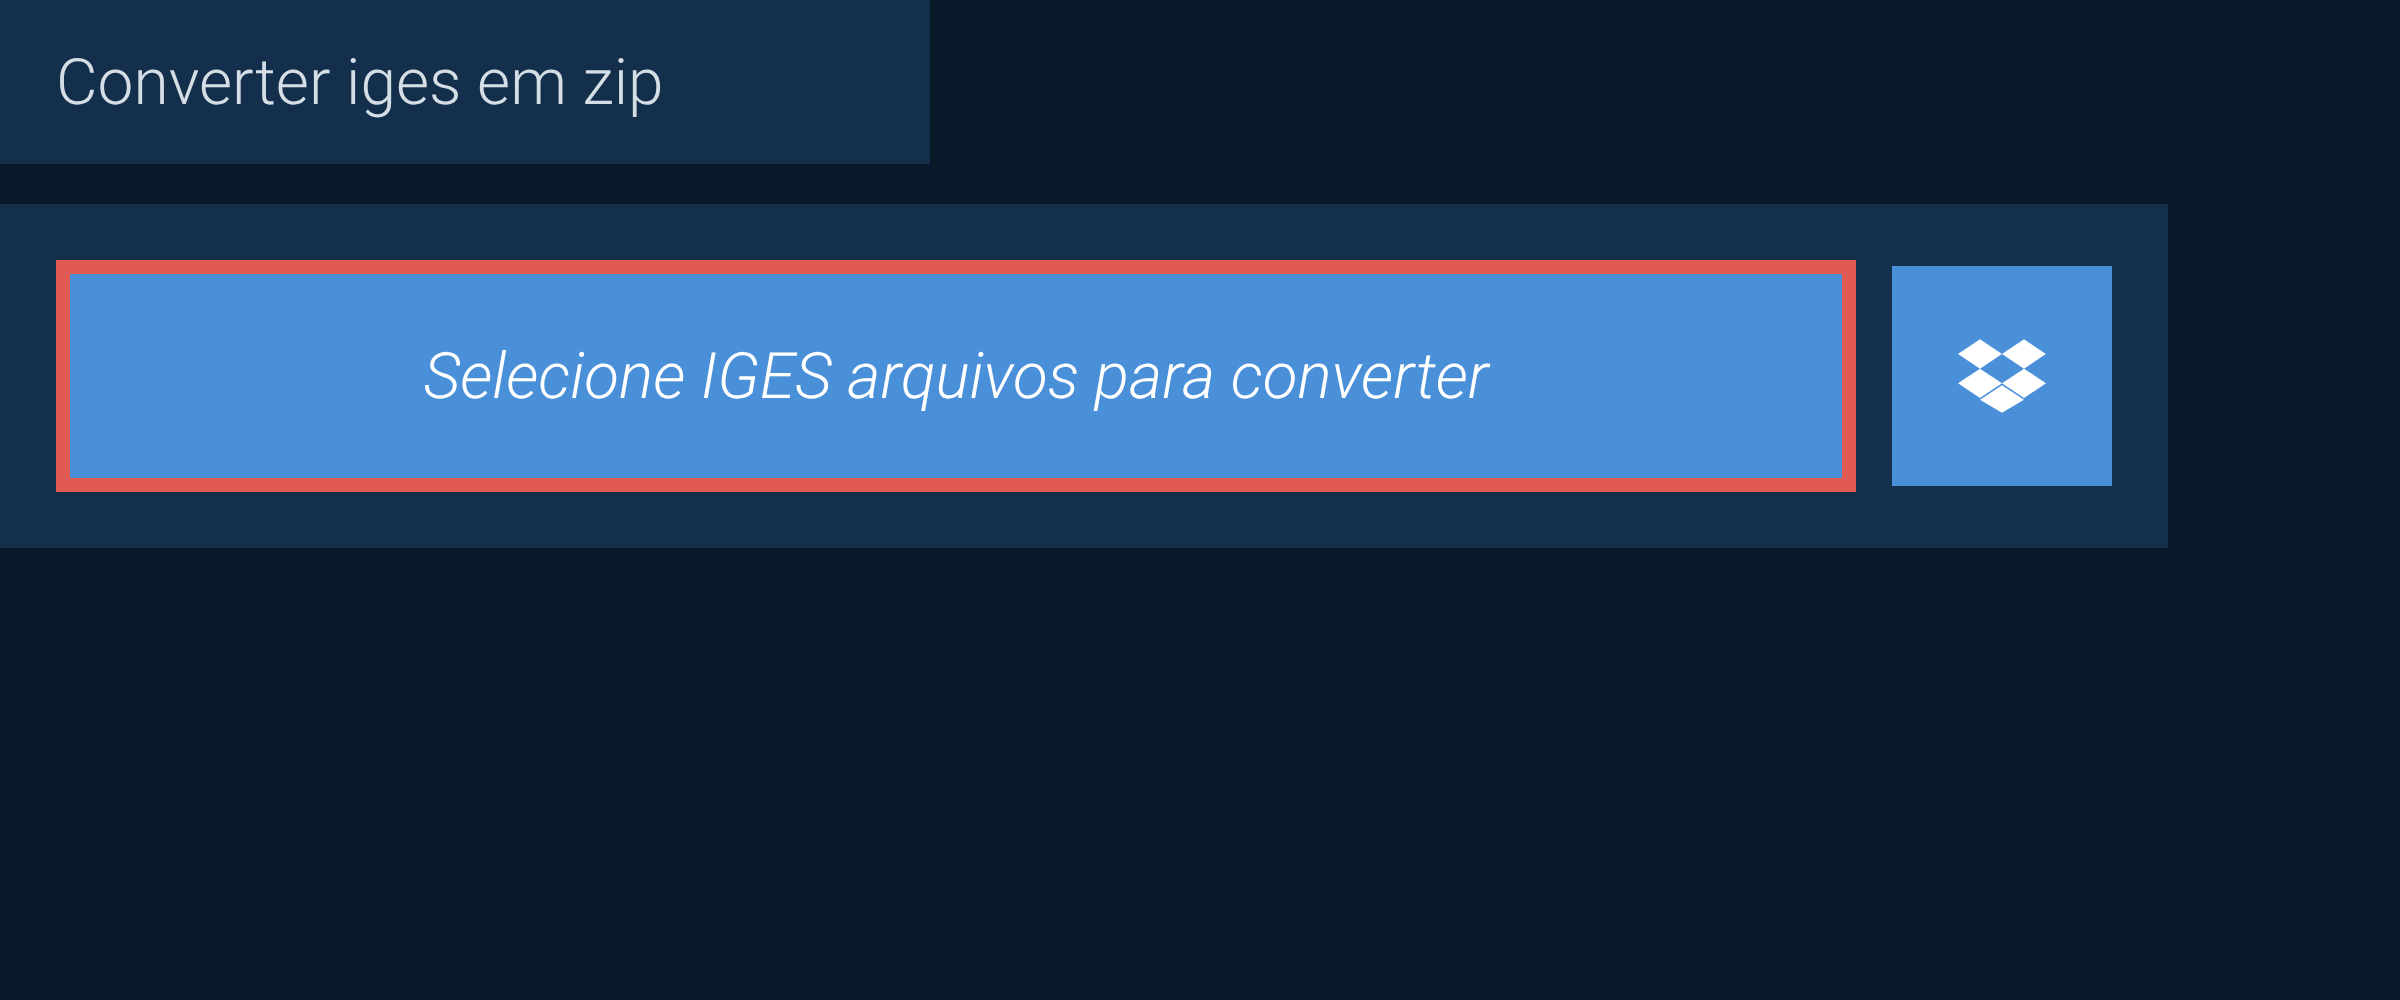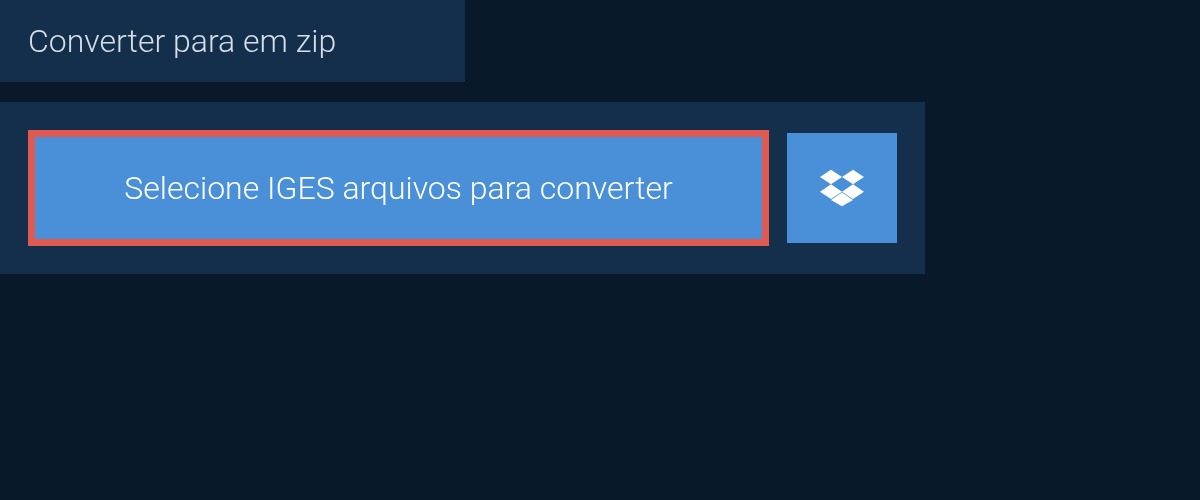--- a/index.html
+++ b/index.html
@@ -23,21 +23,22 @@
       display: inline-block;
       min-width: 465px;
     }
     .upload-panel {
       background-color: #132f4c;
       padding: 28px;
       margin-top: 0;
       display: flex;
       align-items: center;
       gap: 18px;
-      width: 925px;
+      width: 1084px;
+      font-style: italic;
     }
     .select-button {
       background-color: #4a90d9;
       border: 7px solid #e05a52;
       color: #ffffff;
       font-size: 32px;
       font-weight: 300;
       padding: 32px 40px;
       text-align: center;
       flex: 1;
@@ -62,21 +63,21 @@
       background-color: #0a1929;
       width: 100%;
     }
   </style>
 </head>
 <body>
 
 
 
 <div class="tab-header">
-  <span>Converter para em zip</span>
+  <span>Converter iges em zip</span>
 </div>
 
 <div class="spacer"></div>
 
 <div class="upload-panel">
   <div class="select-button">
     <span>Selecione IGES arquivos para converter</span>
   </div>
   <div class="dropbox-button">
     <svg viewBox="0 0 24 24">

